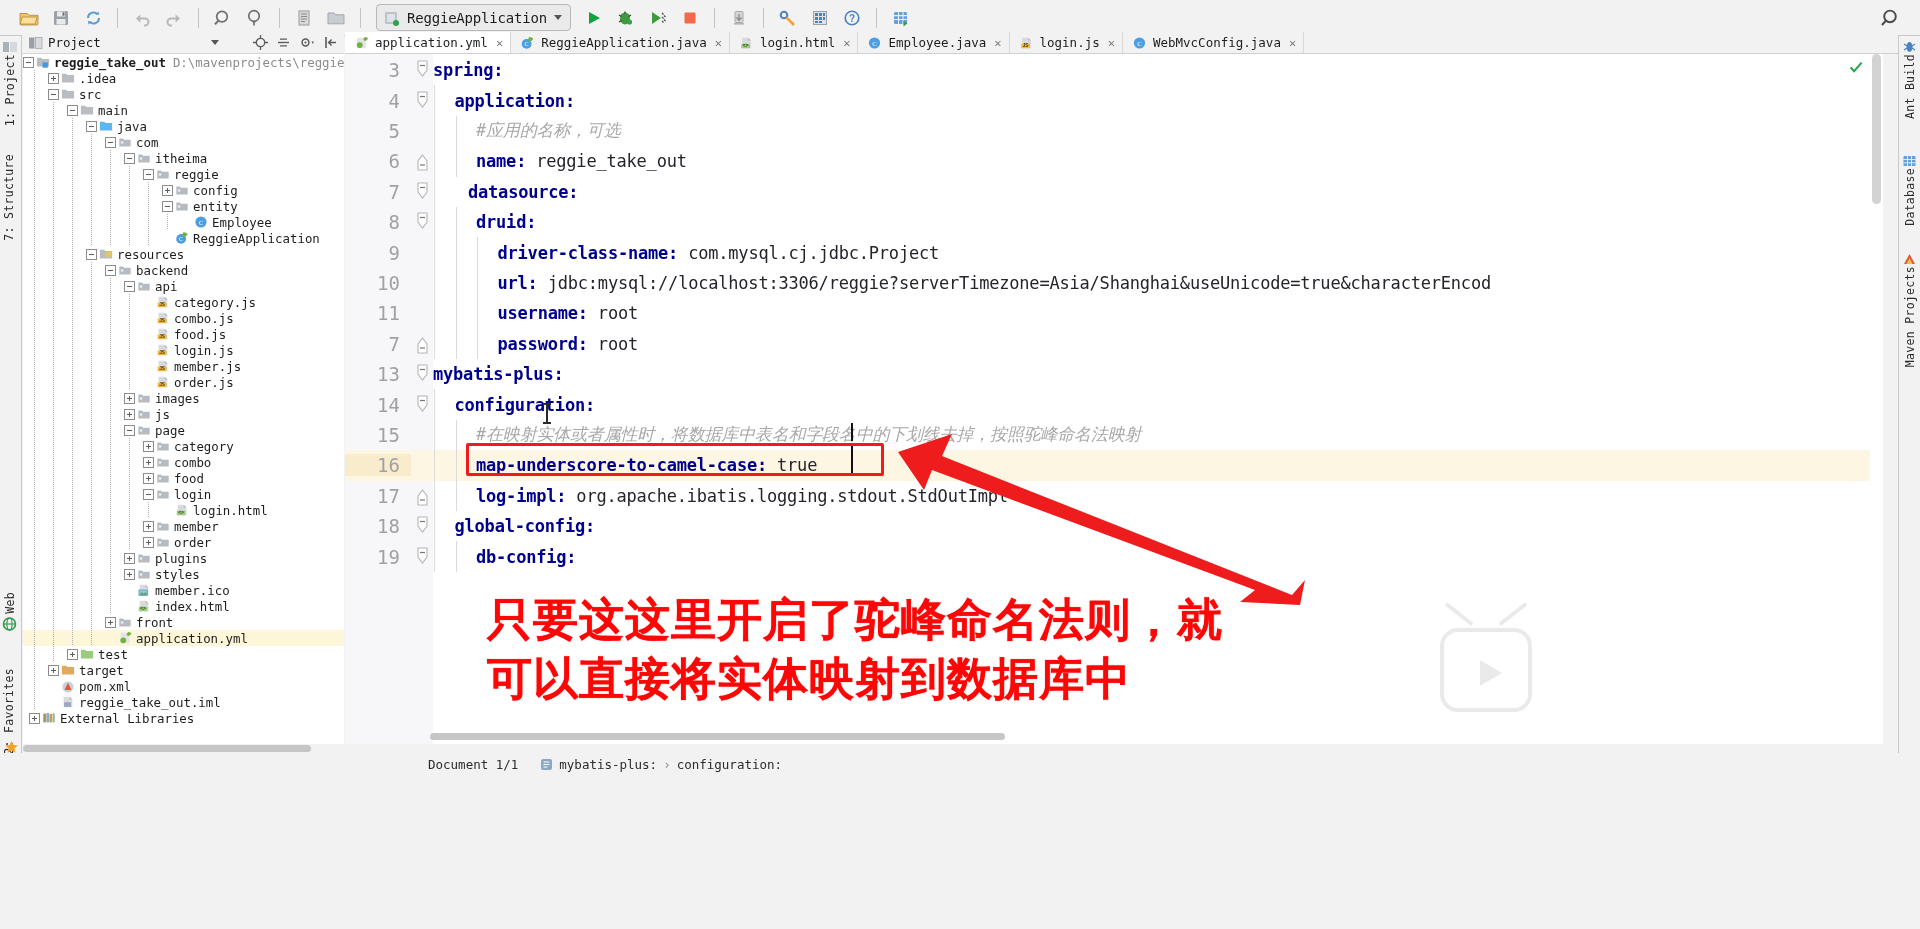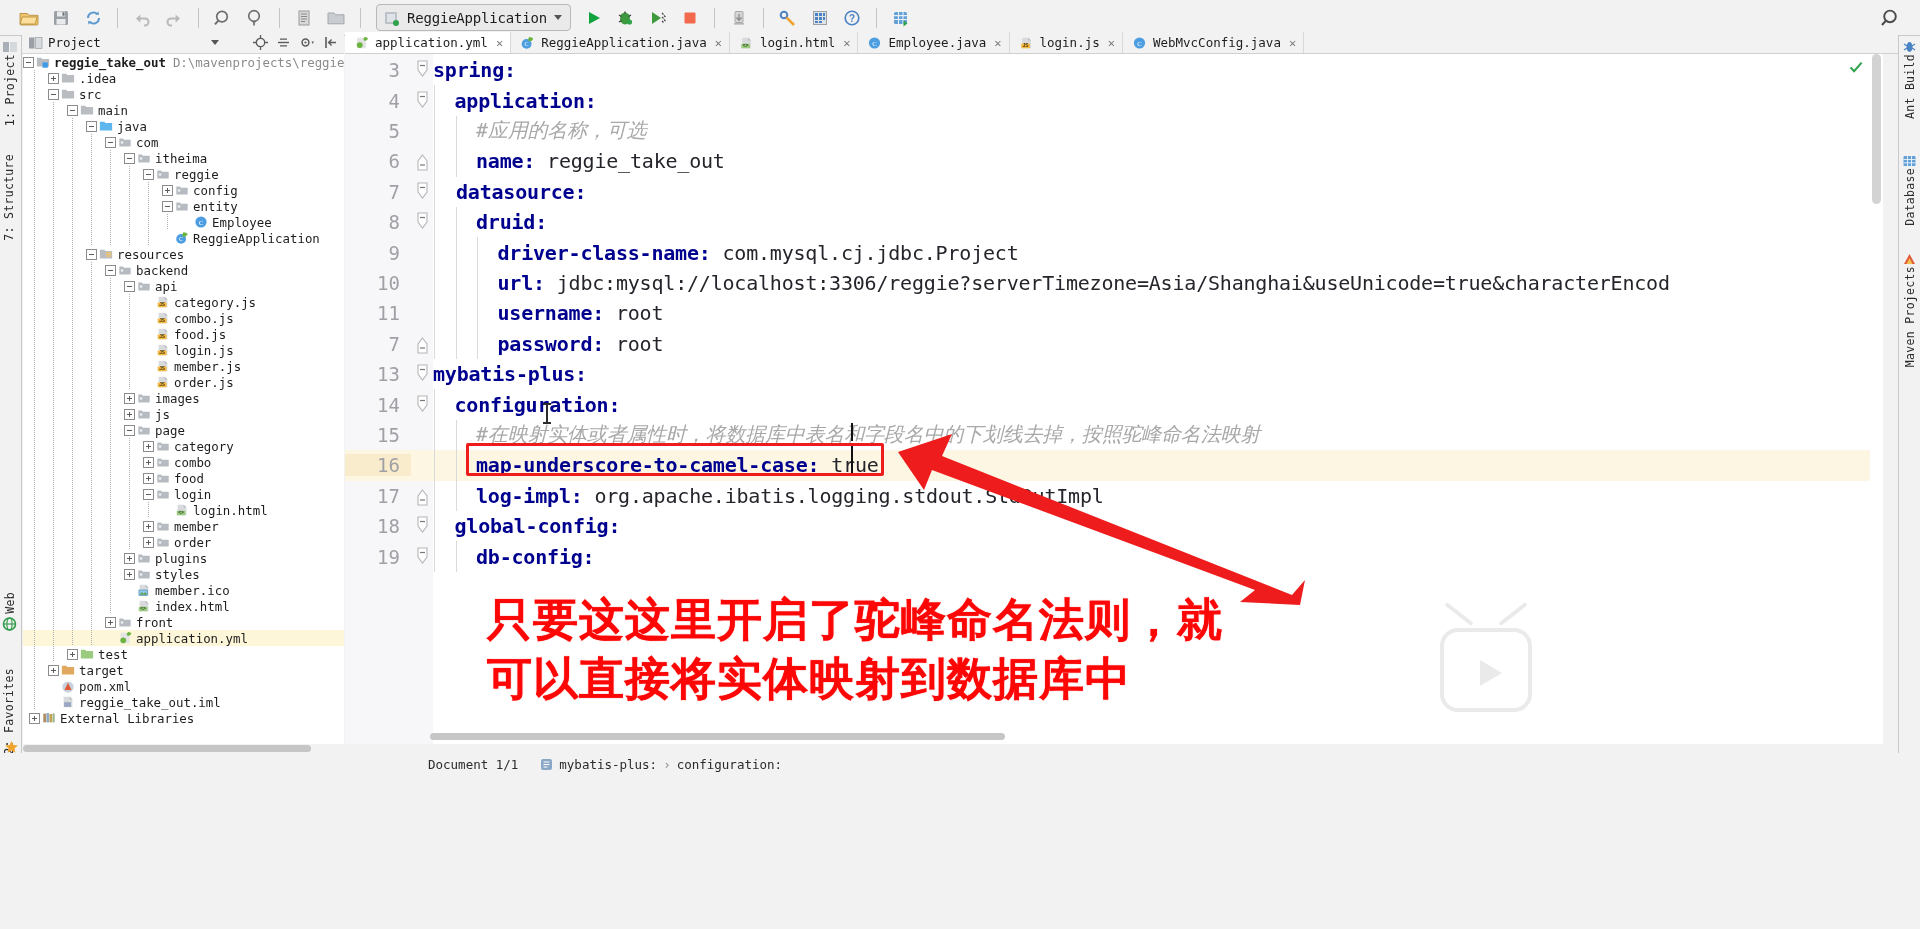--- a/index.html
+++ b/index.html
@@ -112,21 +112,21 @@
   .editor-body { position:absolute; left:0; top:0; width:1538px; height:690px; }
   .crow { position:absolute; left:0; width:1538px; height:30.4px; display:flex; align-items:center; }
   .crow.hl { background:#fdf6e3; }
   .crow.hl .ln { background:#f9eccd; }
   .ln {
     width:66px; text-align:right; padding-right:11px; color:#a0a0a6;
     font-family:"DejaVu Sans Mono", monospace; font-size:19px; flex:0 0 66px;
   }
   .fold { width:22px; flex:0 0 22px; display:flex; align-items:center; justify-content:center; }
   .ctext {
-    font-family:"DejaVu Sans Mono", monospace; font-size:20px; white-space:pre;
+    font-family:"DejaVu Sans Mono", monospace; font-size:17px; white-space:pre;
     letter-spacing:-0.2px;
   }
   .k { color:#00008f; font-weight:bold; }
   .v { color:#24242b; }
   .cmt { color:#a8a8a8; font-style:italic; }
   .enum { color:#3a3a9c; font-style:italic; }
   .indent-guide { position:absolute; top:0; width:1px; height:30.4px; background:#dadada; }
 
   .editor-vscroll { position:absolute; right:0; top:0; width:13px; height:690px; background:#fff; }
   .editor-vscroll .thumb { position:absolute; right:2px; top:0px; width:9px; height:150px; background:#d3d3d3; border-radius:5px; }
@@ -1119,21 +1119,21 @@
         </div>
         <div class="crow" style="top: 122.6px;">
           <span class="ln">7</span>
           <span class="fold">
             <svg width="13" height="22" viewBox="0 0 13 22">
               <path d="M2 2h9v9l-4.5 6L2 11z" fill="#fff" stroke="#b6b6b6" stroke-width="1.1"></path>
               <path d="M4 6.5h5" stroke="#777" stroke-width="1.2"></path>
             </svg>
           </span>
           <span class="indent-guide" style="left:89px"></span>
-          <span class="ctext" style="margin-left:23px"><span class="k">datasource:</span></span>
+          <span class="ctext" style="margin-left:35px"><span class="k">datasource:</span></span>
         </div>
         <div class="crow" style="top: 153px;">
           <span class="ln">8</span>
           <span class="fold">
             <svg width="13" height="22" viewBox="0 0 13 22">
               <path d="M2 2h9v9l-4.5 6L2 11z" fill="#fff" stroke="#b6b6b6" stroke-width="1.1"></path>
               <path d="M4 6.5h5" stroke="#777" stroke-width="1.2"></path>
             </svg>
           </span>
           <span class="indent-guide" style="left:89px"></span>

